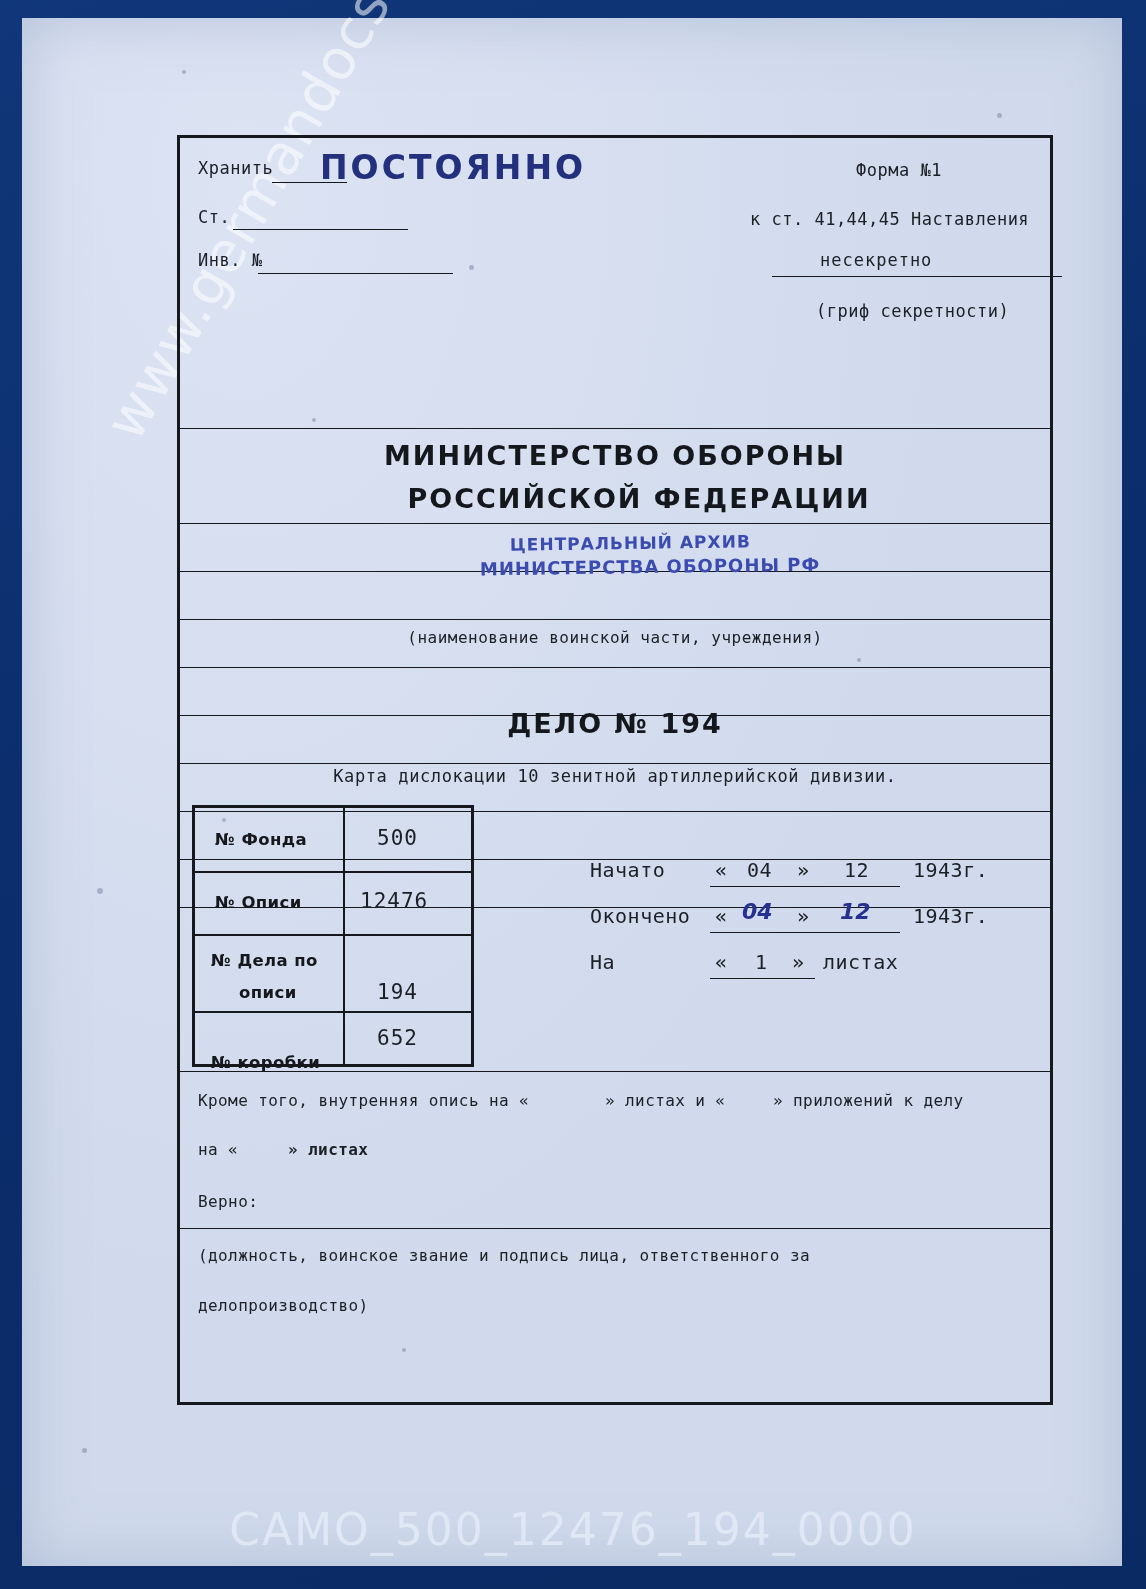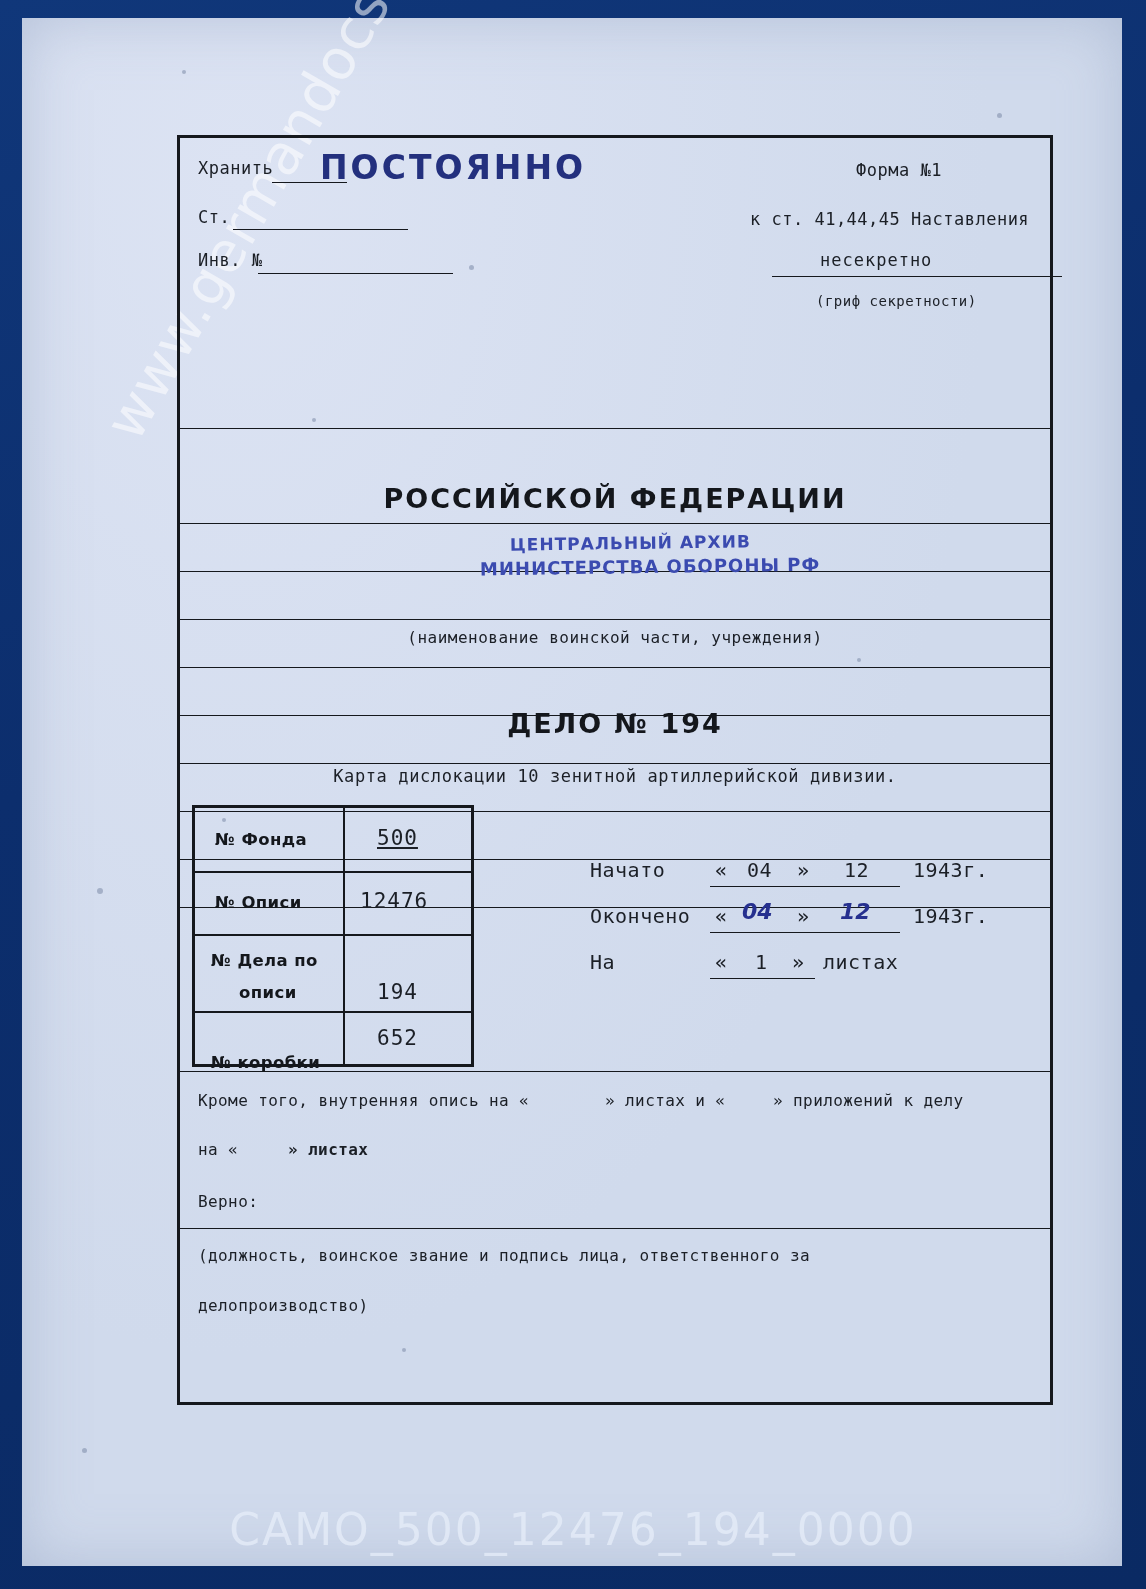--- a/index.html
+++ b/index.html
@@ -57,21 +57,22 @@
     border-top: 1.6px solid #15181d;
   }
   .txt {
     position: absolute;
     color: #1b1f26;
     font-size: 17px;
     letter-spacing: .5px;
     white-space: nowrap;
   }
   .small {
-    font-size: 14px;
+    font-size: 17px;
+    margin-top: 8px;
   }
   .ul {
     border-bottom: 1.6px solid #15181d;
     display: inline-block;
   }
   .hand {
     font-family: "DejaVu Sans", sans-serif;
     color: #26308f;
     font-weight: bold;
   }
@@ -236,38 +237,39 @@
     <div class="row-line" style="top:385px;"></div>
     <div class="row-line" style="top:433px;"></div>
     <div class="row-line" style="top:481px;"></div>
     <div class="row-line" style="top:529px;"></div>
     <div class="row-line" style="top:577px;"></div>
     <div class="row-line" style="top:625px;"></div>
     <div class="row-line" style="top:673px;"></div>
     <div class="row-line" style="top:721px;"></div>
     <div class="row-line" style="top:769px;"></div>
 
-    <div class="title-main" style="top:345px;">РОССИЙСКОЙ ФЕДЕРАЦИИ</div>
+    <div class="title-main" style="top:302px;">МИНИСТЕРСТВО ОБОРОНЫ</div>
+    <div class="title-main" style="top:345px;margin-left:24px;">РОССИЙСКОЙ ФЕДЕРАЦИИ</div>
 
     <div class="stamp" style="left:330px;top:395px;font-size:17px;">ЦЕНТРАЛЬНЫЙ  АРХИВ</div>
     <div class="stamp" style="left:300px;top:418px;font-size:18px;">МИНИСТЕРСТВА ОБОРОНЫ РФ</div>
 
     <div class="center-note" style="top:490px;">(наименование воинской части, учреждения)</div>
 
     <div class="delo" style="top:570px;">ДЕЛО № 194</div>
     <div class="desc" style="top:628px;">Карта дислокации 10 зенитной артиллерийской дивизии.</div>
 
     <div class="dtable">
       <div class="vline"></div>
       <div class="hline" style="top:63px;"></div>
       <div class="hline" style="top:126px;"></div>
       <div class="hline" style="top:203px;"></div>
 
       <div class="dlabel" style="left:20px;top:22px;">№ Фонда</div>
-      <div class="dval" style="left:182px;top:18px;text-decoration:underline;">500</div>
+      <div class="dval" style="left:182px;top:18px;">500</div>
 
       <div class="dlabel" style="left:20px;top:85px;">№ Описи</div>
       <div class="dval" style="left:165px;top:81px;">12476</div>
 
       <div class="dlabel" style="left:16px;top:143px;">№ Дела по</div>
       <div class="dlabel" style="left:44px;top:175px;">описи</div>
       <div class="dval" style="left:182px;top:140px;margin-top:32px;">194</div>
 
       <div class="dlabel" style="left:16px;top:222px;margin-top:23px;">№ коробки</div>
       <div class="dval" style="left:182px;top:218px;">652</div>

